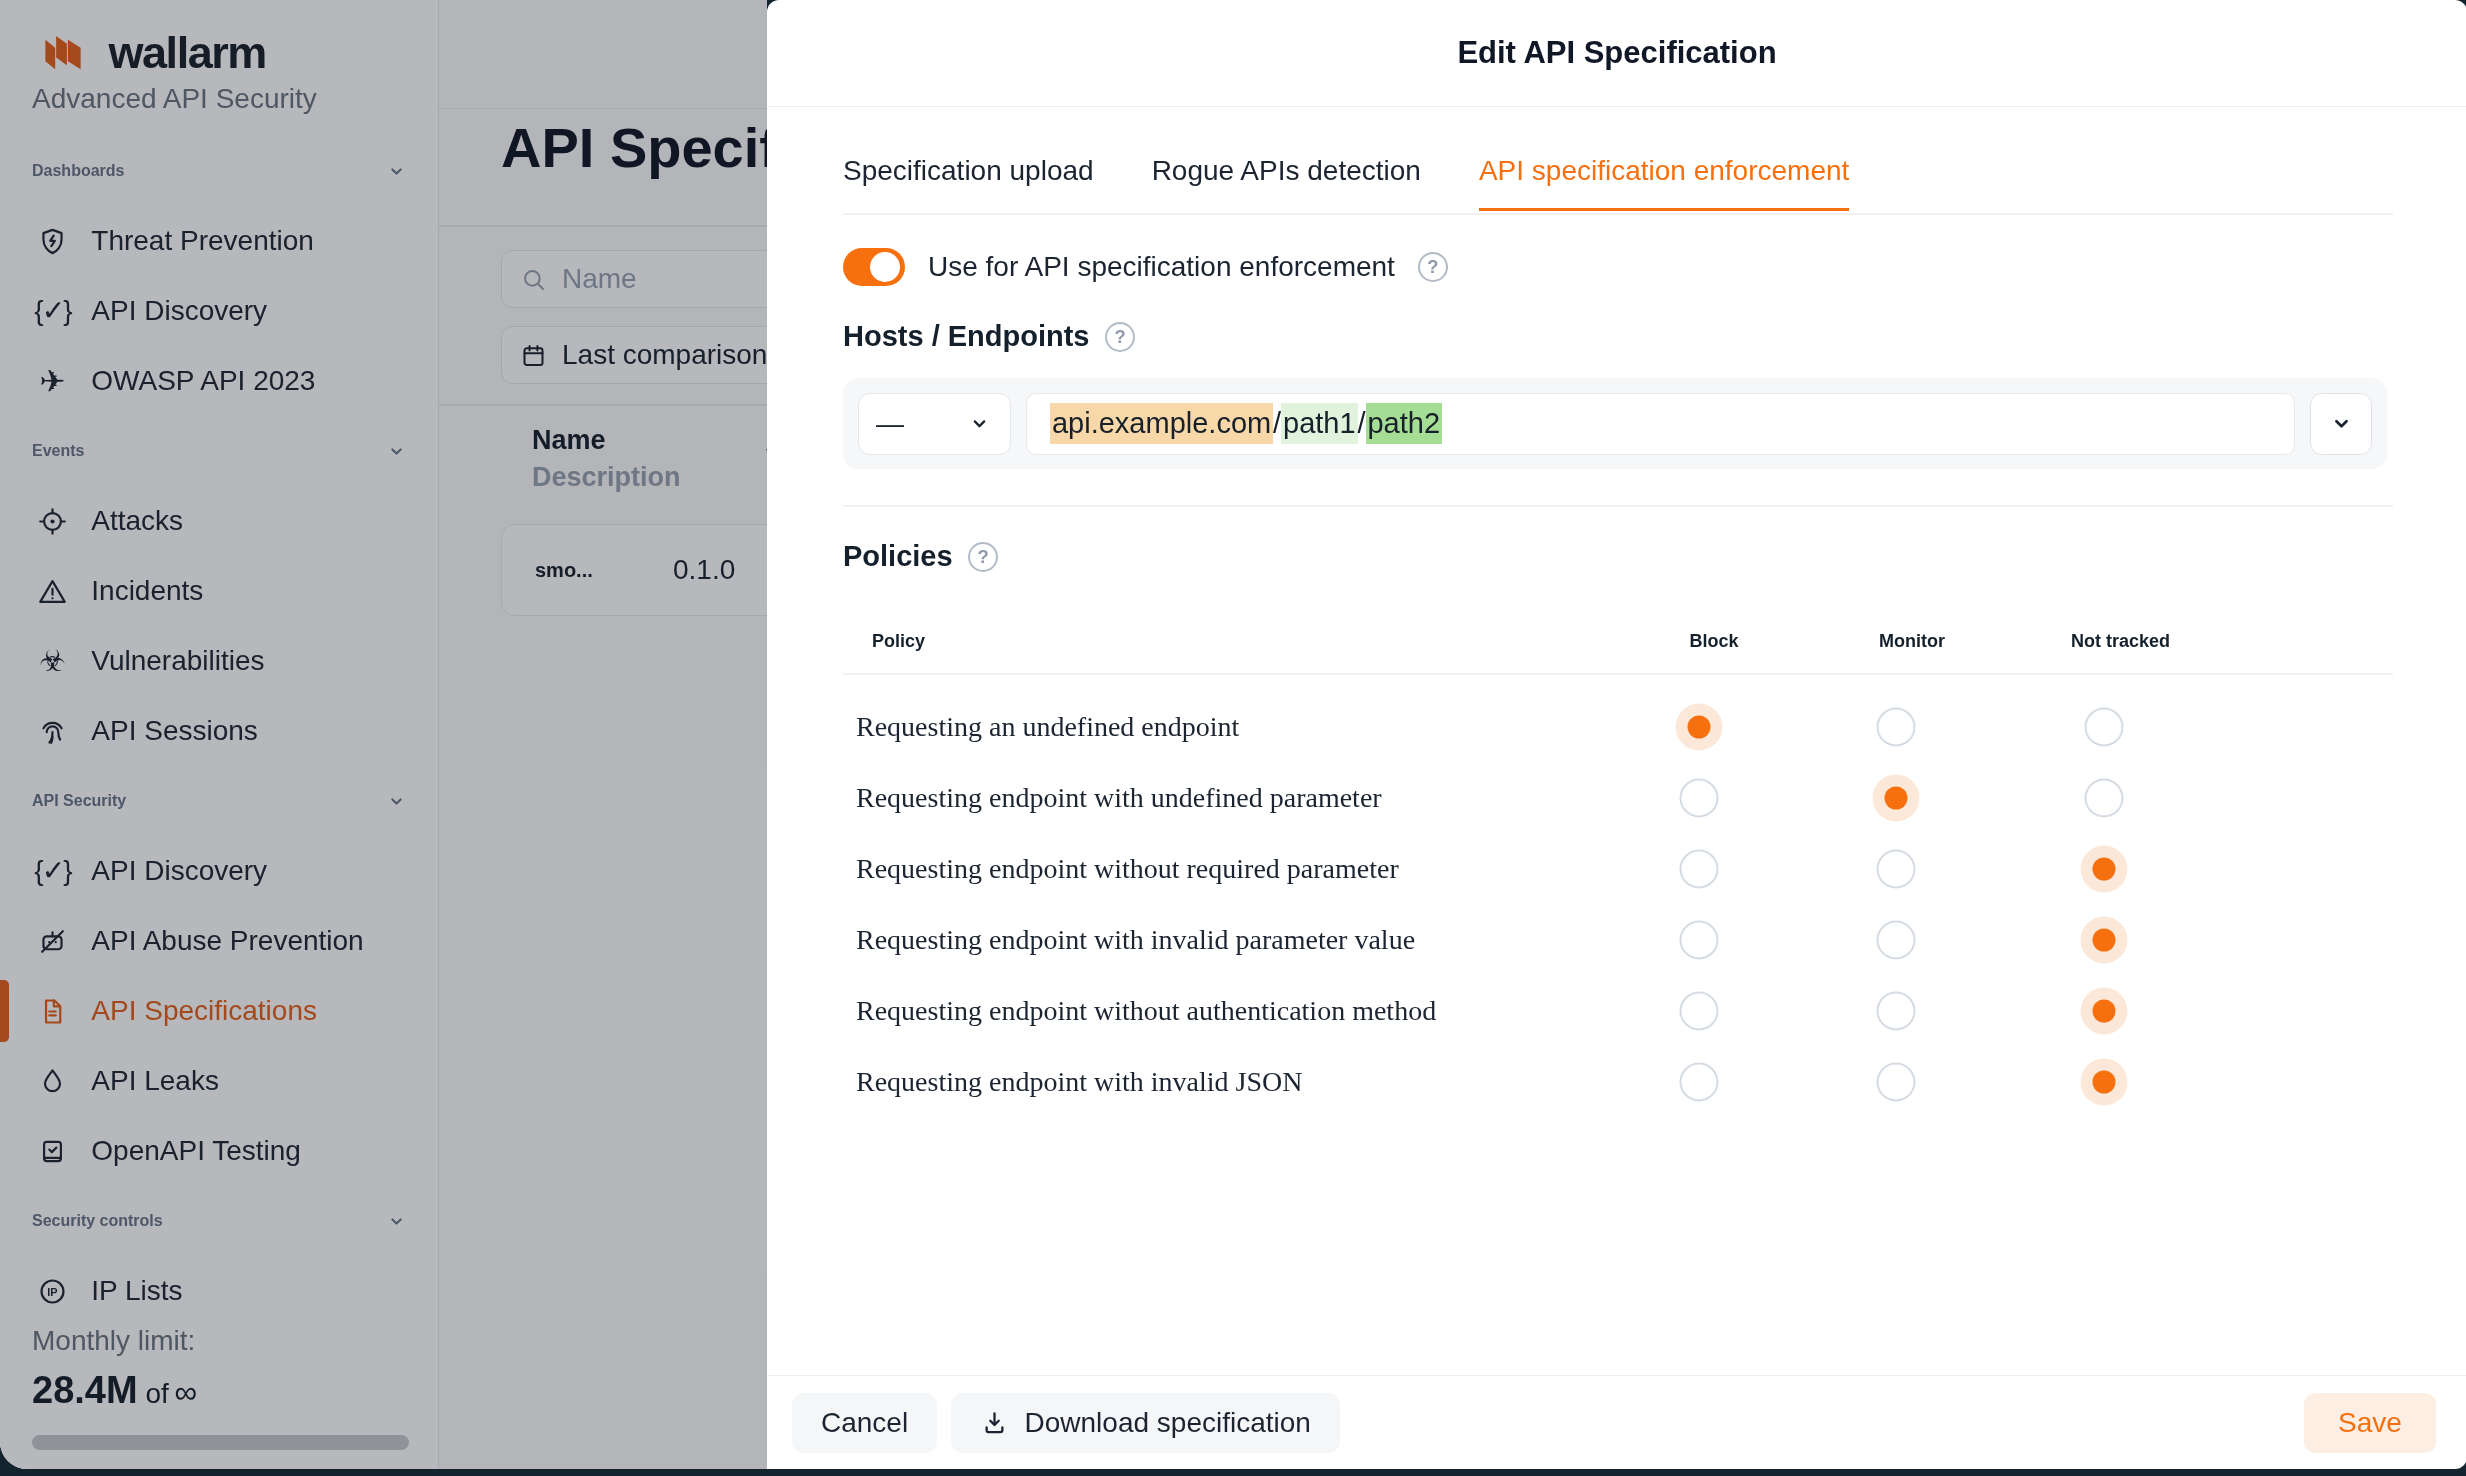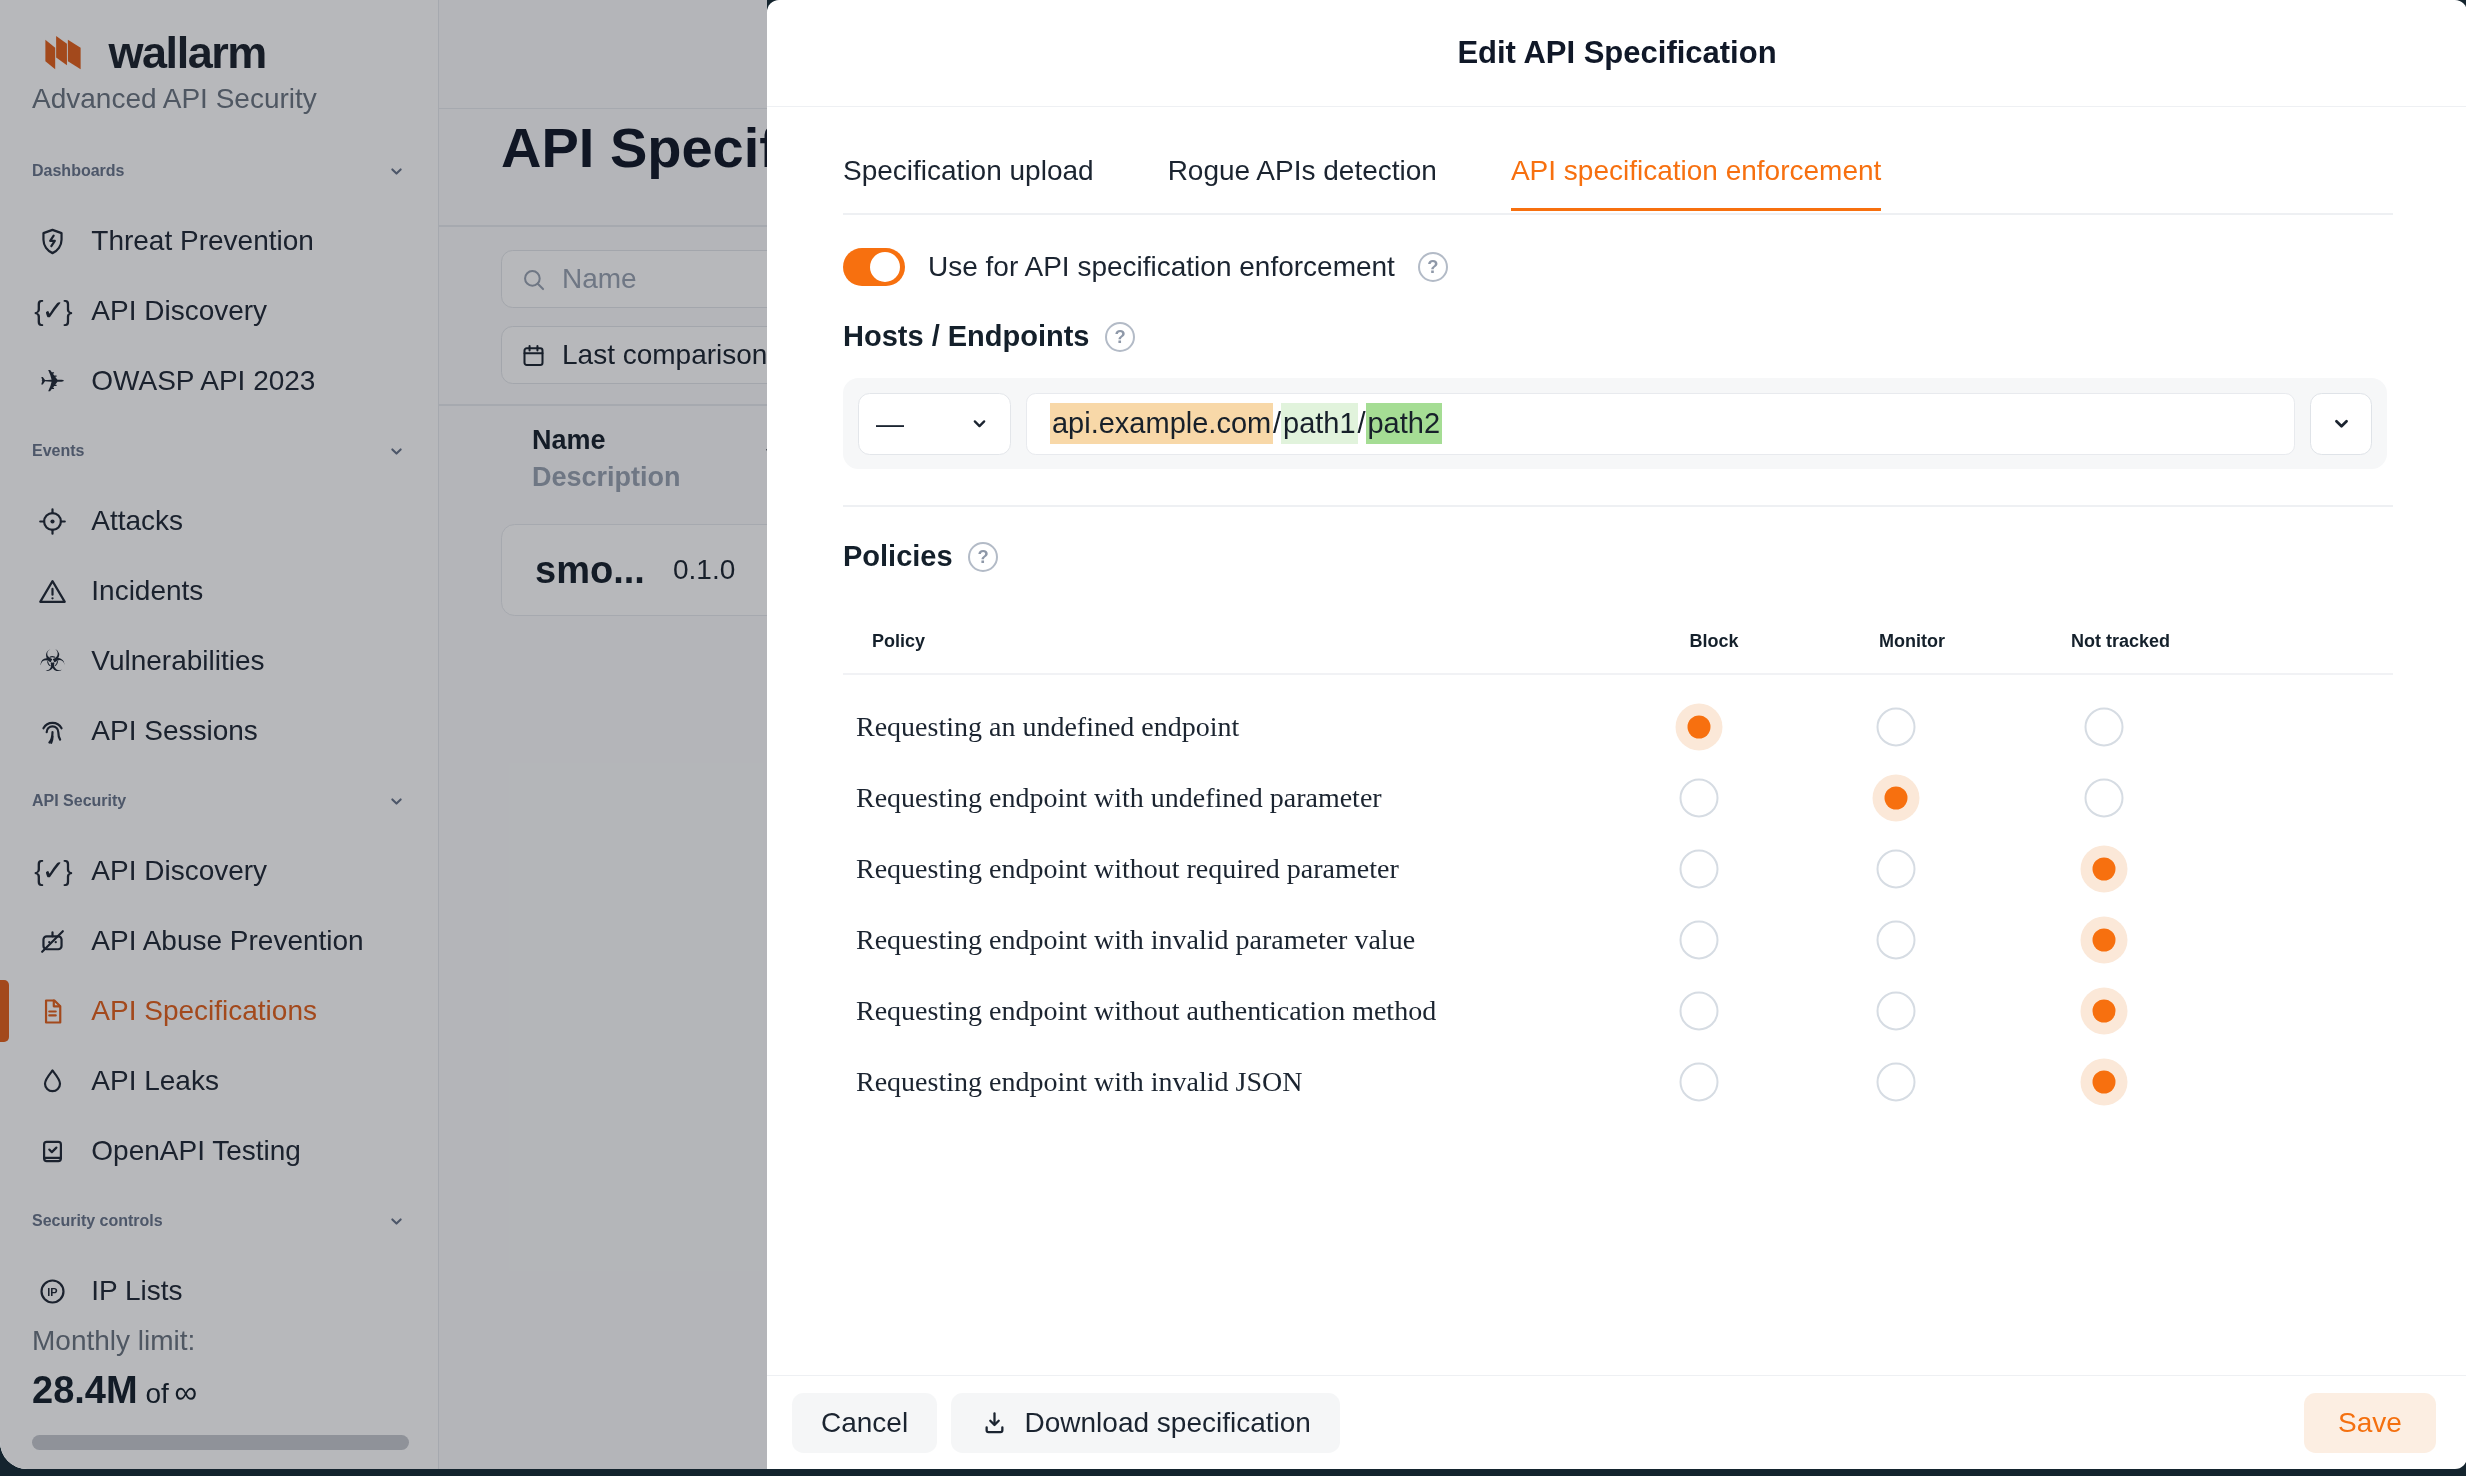--- a/index.html
+++ b/index.html
@@ -42,30 +42,30 @@
   .search-box,.filter-box{position:absolute;left:62px;width:466px;height:58px;background:#fff;
       border:1.9px solid #E3E6EA;border-radius:11.6px;display:flex;align-items:center;padding:0 17.5px;gap:15.5px;font-size:28px;}
   .search-box{top:250px;color:#98A2B1;}
   .filter-box{top:326px;color:#1B2430;}
   .divider-b{position:absolute;left:0;right:0;top:404px;height:1.9px;background:#E7EAEE;}
   .thead{position:absolute;left:93px;top:425px;font-size:27px;font-weight:700;color:#16202B;}
   .thead .sub{margin-top:5.8px;color:#98A2B1;}
   .th-version{position:absolute;left:234px;top:19.4px;font-size:27px;font-weight:700;color:#16202B;}
   .row-card{position:absolute;left:62px;top:524px;width:466px;height:92px;background:#fff;
       border:1.9px solid #E7EAEE;border-radius:13.6px;}
-  .row-card .rname{position:absolute;left:33px;top:50%;transform:translateY(-50%);font-size:38px;font-weight:700;color:#16202B;}
+  .row-card .rname{position:absolute;left:33px;top:50%;transform:translateY(-50%);font-size:20px;font-weight:700;color:#16202B;}
   .row-card .rver{position:absolute;left:171px;top:50%;transform:translateY(-50%);font-size:28px;color:#1B2430;}
 
   
   .modal{position:absolute;left:767px;top:0;width:1700px;height:1469px;background:#FFFFFF;
          border-bottom-right-radius:27px;z-index:10;border-radius:12px;}
   .m-header{position:absolute;top:0;left:0;right:0;height:107px;display:flex;align-items:center;
             justify-content:center;border-bottom:1.9px solid #EEF0F3;}
   .m-title{margin:0;font-size:31px;font-weight:700;color:#101828;}
-  .tabs{position:absolute;top:155px;left:76px;display:flex;gap:74px;}
+  .tabs{position:absolute;top:155px;left:76px;display:flex;gap:58px;}
   .tab{font-size:28px;color:#1B2430;padding-bottom:21.3px;cursor:pointer;border-bottom:3.9px solid transparent;}
   .tab.active{color:#F7700F;border-bottom-color:#F7700F;}
   .tabs-divider{position:absolute;top:213px;left:76px;right:74px;height:1.9px;background:#EEF0F3;}
 
   .toggle-row{position:absolute;top:248px;left:76px;display:flex;align-items:center;gap:23px;
               font-size:28px;color:#1B2430;}
   .toggle{width:62px;height:38px;border-radius:19.4px;background:#F7700F;position:relative;cursor:pointer;}
   .toggle .knob{position:absolute;right:4.9px;top:3.9px;width:30px;height:30px;border-radius:50%;background:#fff;}
   .help{width:30px;height:30px;border-radius:50%;border:2.4px solid #B3BBC7;color:#8E98A8;
         font-size:18.4px;font-weight:700;display:flex;align-items:center;justify-content:center;flex:none;}

